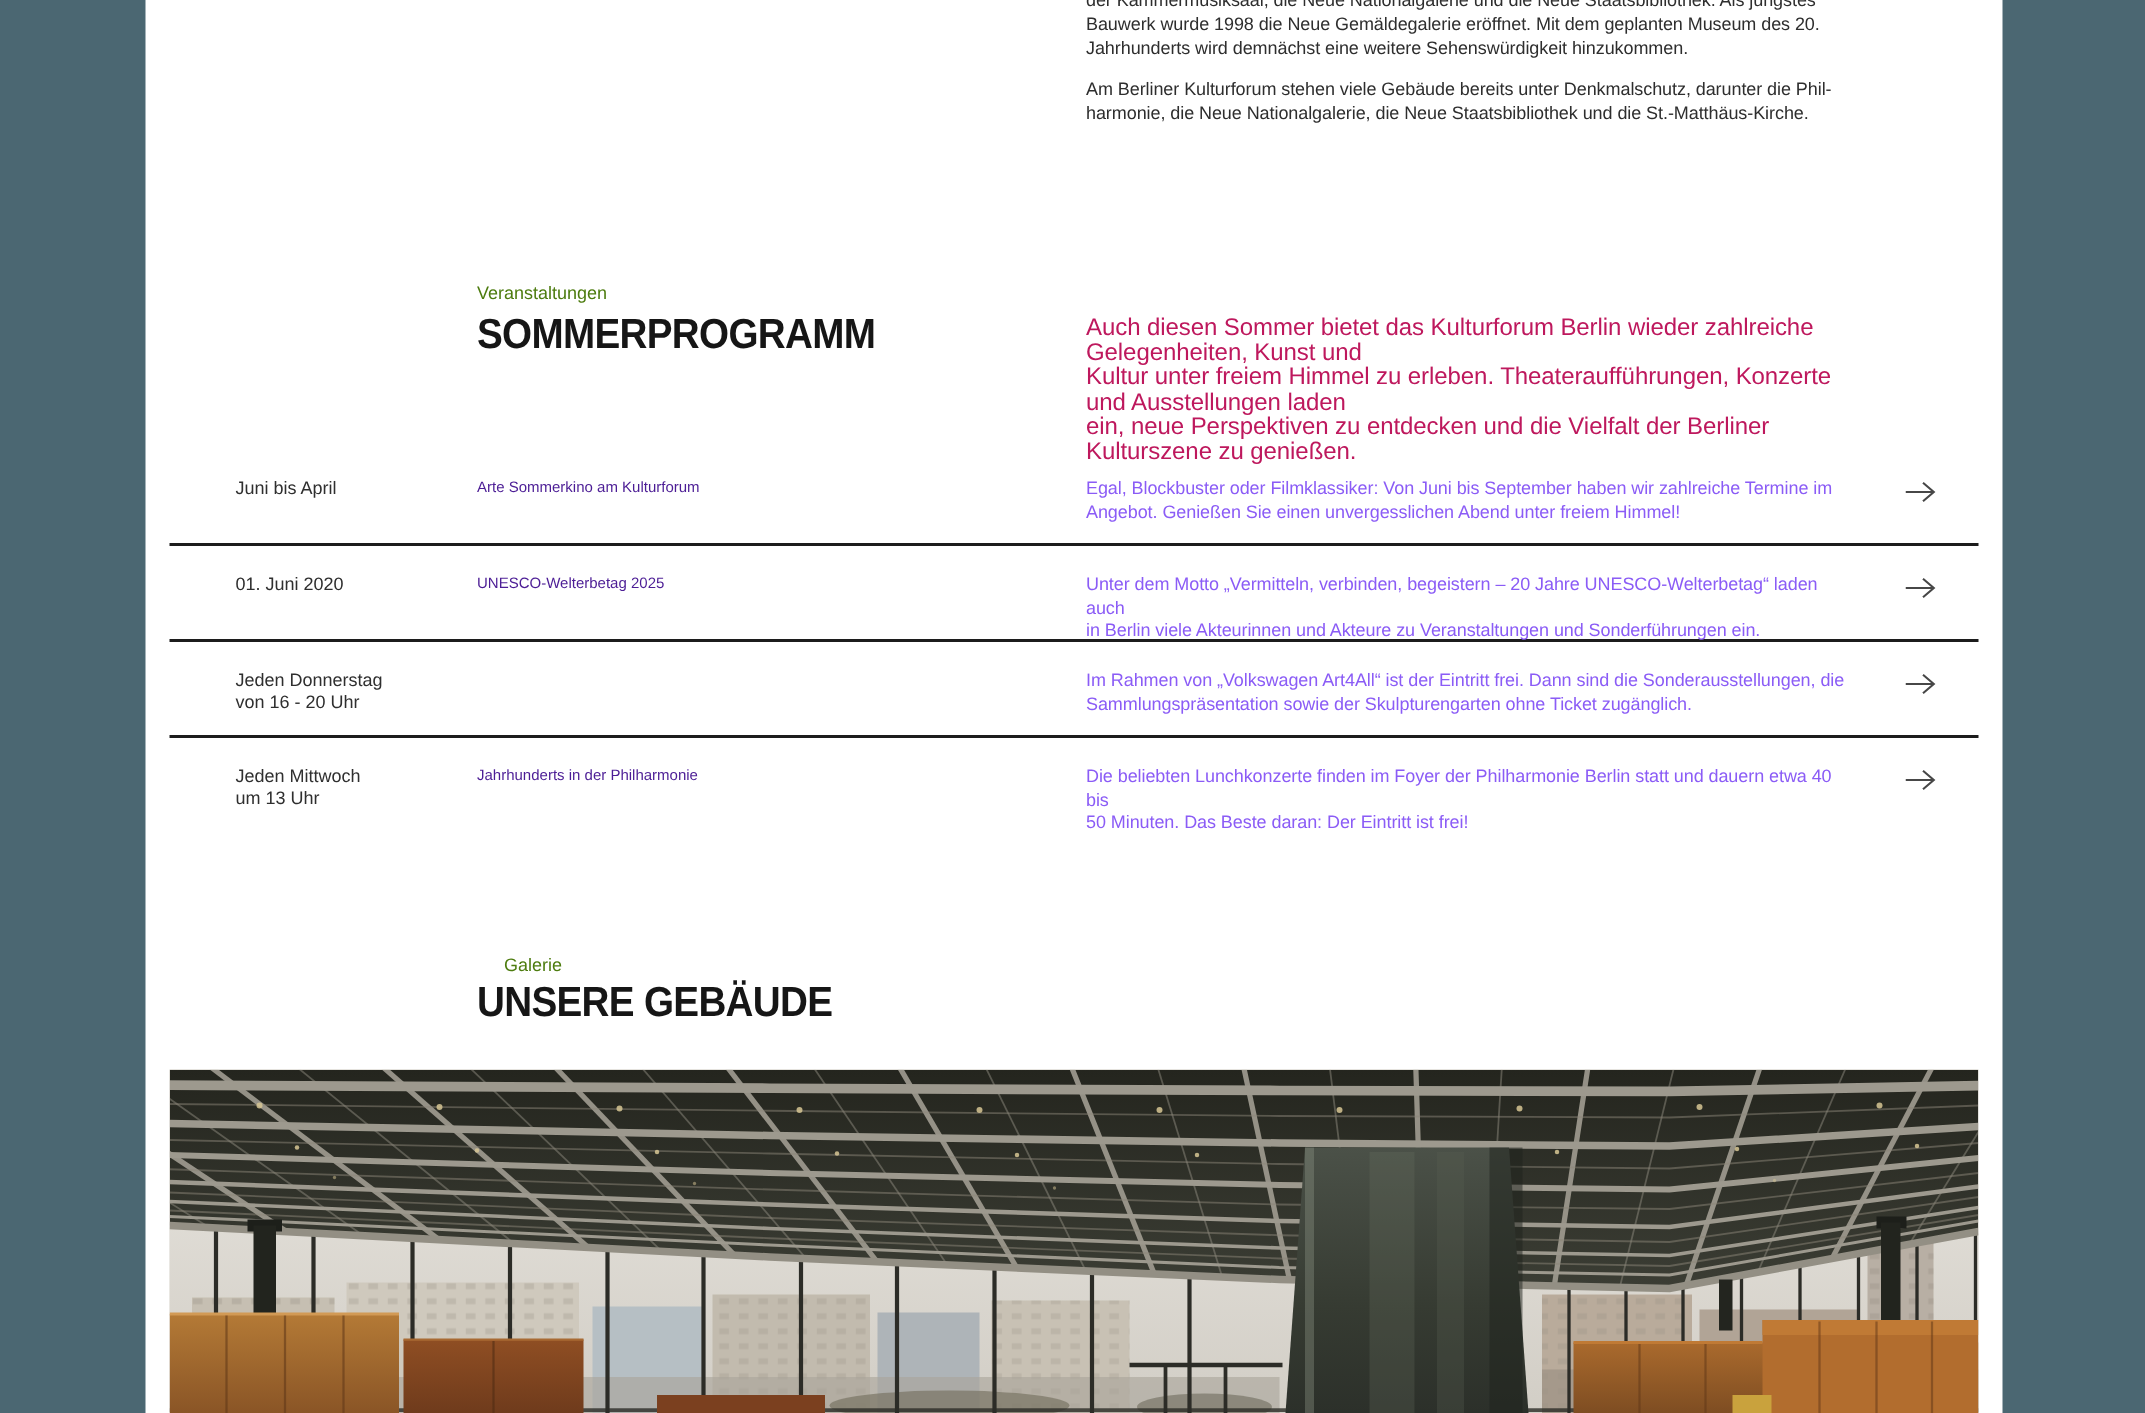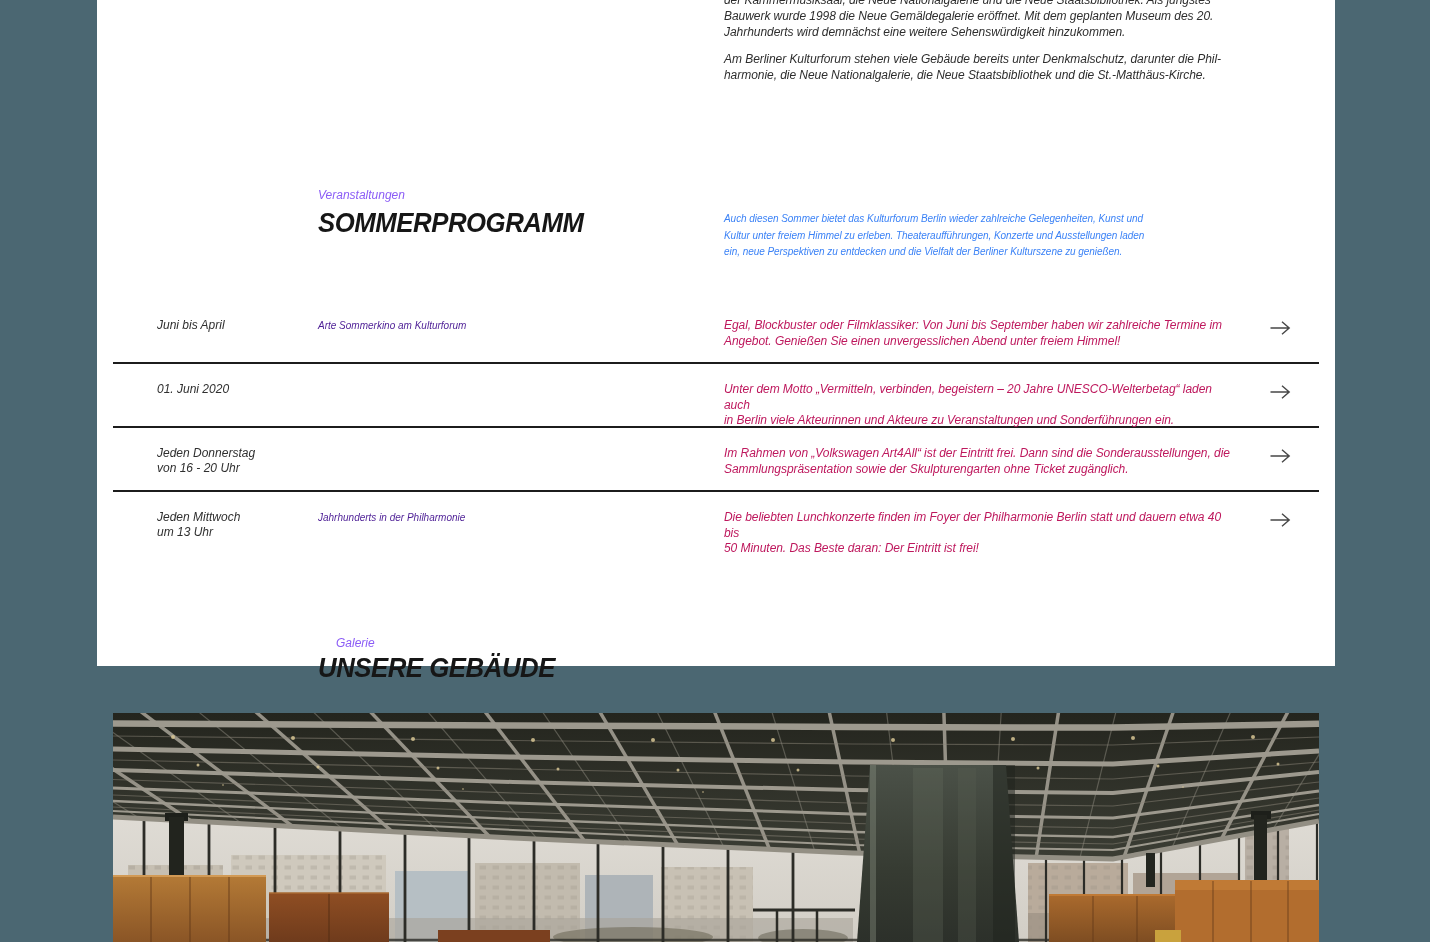--- a/index.html
+++ b/index.html
@@ -1,39 +1,39 @@
 <!DOCTYPE html>
 <html lang="de"><head>
 <meta charset="utf-8">
 <style>
   html,body{margin:0;padding:0;background:#4b6772;}
   .stage{position:relative;width:1430px;height:942px;background:#4b6772;overflow:hidden;
          font-family:"Liberation Sans",sans-serif;color:#333;}
-  .page{position:absolute;left:97px;top:0;width:1238px;height:666px;background:#ffffff;font-style:italic;}
+  .page{position:absolute;left:97px;top:0;width:1238px;height:942px;background:#ffffff;}
   .preline{white-space:pre-line;}
   
   .about{position:absolute;left:627px;top:-8px;width:506px;font-size:12px;line-height:16px;
          color:#2e2e2e;letter-spacing:-0.05px;}
   .about p{margin:0 0 11px 0;}
   
-  .sec-label{position:absolute;font-size:12px;line-height:15px;color:#8b5cf6;}
+  .sec-label{position:absolute;font-size:12px;line-height:15px;color:#4d7c0f;}
   .sec-title{position:absolute;font-size:28px;line-height:30px;font-weight:700;color:#161616;
              letter-spacing:-0.5px;transform:scaleX(.92);transform-origin:0 50%;white-space:nowrap;}
   .events-label{left:221px;top:188px;}
   .events-title{left:221px;top:208px;}
-  .events-intro{position:absolute;left:627px;top:211px;width:506px;font-size:10px;line-height:16.5px;
-                color:#3b82f6;letter-spacing:-0.05px;}
+  .events-intro{position:absolute;left:627px;top:211px;width:506px;font-size:16px;line-height:16.5px;
+                color:#be185d;letter-spacing:-0.05px;}
   
   .event-list{position:absolute;left:16px;top:300px;width:1206px;}
   .event-row{position:relative;height:62px;border-bottom:2px solid #1c1c1c;cursor:pointer;}
   .event-row.last{border-bottom:none;}
   .ev-date{position:absolute;left:44px;top:18px;width:150px;font-size:12px;line-height:15px;color:#2f2f2f;}
   .ev-title{position:absolute;left:205px;top:18px;width:380px;font-size:10px;line-height:15px;color:#4c1d95;}
   .ev-desc{position:absolute;left:611px;top:18px;width:512px;font-size:12px;line-height:15.5px;
-           color:#be185d;letter-spacing:-0.05px;}
+           color:#8b5cf6;letter-spacing:-0.05px;}
   .ev-arrow{position:absolute;right:26px;top:20px;width:24px;height:16px;}
   .ev-arrow svg{display:block;}
   
   .gallery-label{left:239px;top:636px;}
   .gallery-title{left:221px;top:653px;}
   .gallery-photo{position:absolute;left:16px;top:713px;width:1206px;height:229px;overflow:hidden;
                  background:#d8d4cc;}
   .gallery-photo svg{display:block;width:100%;height:100%;}
 </style>
 </head>
@@ -65,20 +65,21 @@
 Angebot. Genießen Sie einen unvergesslichen Abend unter freiem Himmel!</div>
         <div class="ev-arrow">
           <svg viewBox="0 0 24 16" width="24" height="16">
               <path d="M1.5 8 H20 M13 1.8 L20.2 8 L13 14.2" fill="none" stroke="#474747" stroke-width="1.4"></path>
             </svg>
         </div>
       </div>
 
       <div class="event-row">
         <div class="ev-date preline">01. Juni 2020</div>
+        <div class="ev-title">UNESCO-Welterbetag 2025</div>
         <div class="ev-desc preline">Unter dem Motto „Vermitteln, verbinden, begeistern – 20 Jahre UNESCO-Welterbetag“ laden auch
 in Berlin viele Akteurinnen und Akteure zu Veranstaltungen und Sonderführungen ein.</div>
         <div class="ev-arrow">
           <svg viewBox="0 0 24 16" width="24" height="16">
               <path d="M1.5 8 H20 M13 1.8 L20.2 8 L13 14.2" fill="none" stroke="#474747" stroke-width="1.4"></path>
             </svg>
         </div>
       </div>
 
       <div class="event-row">

